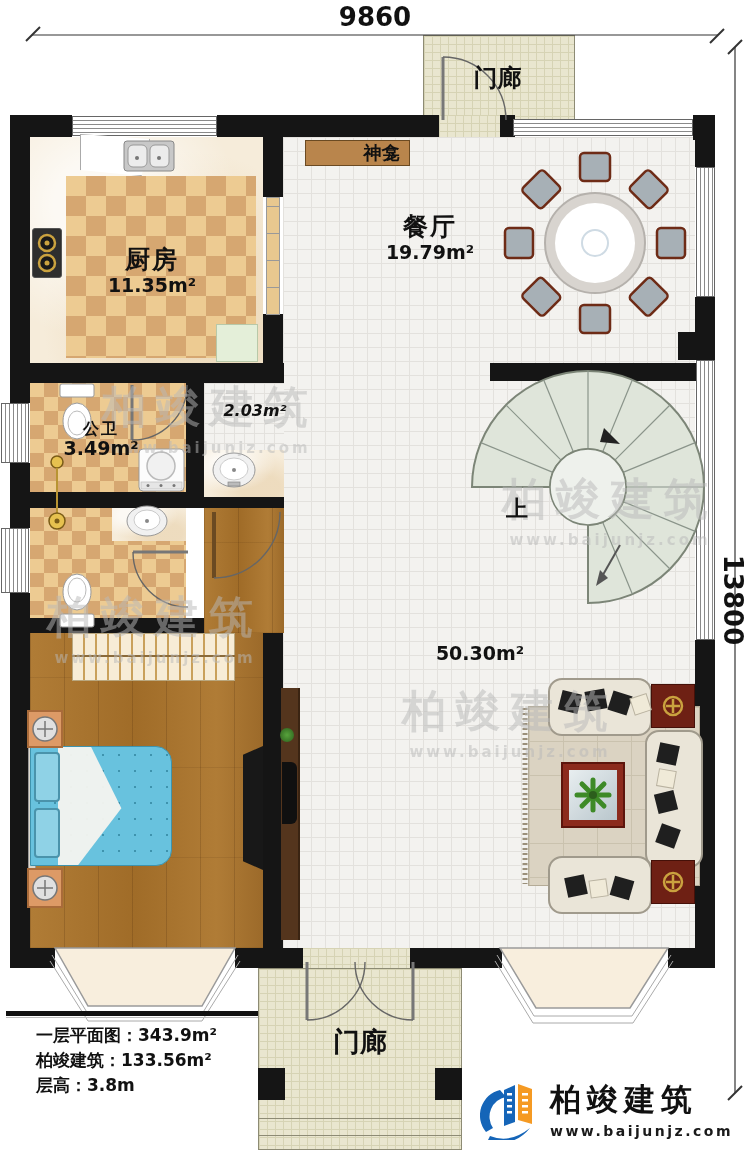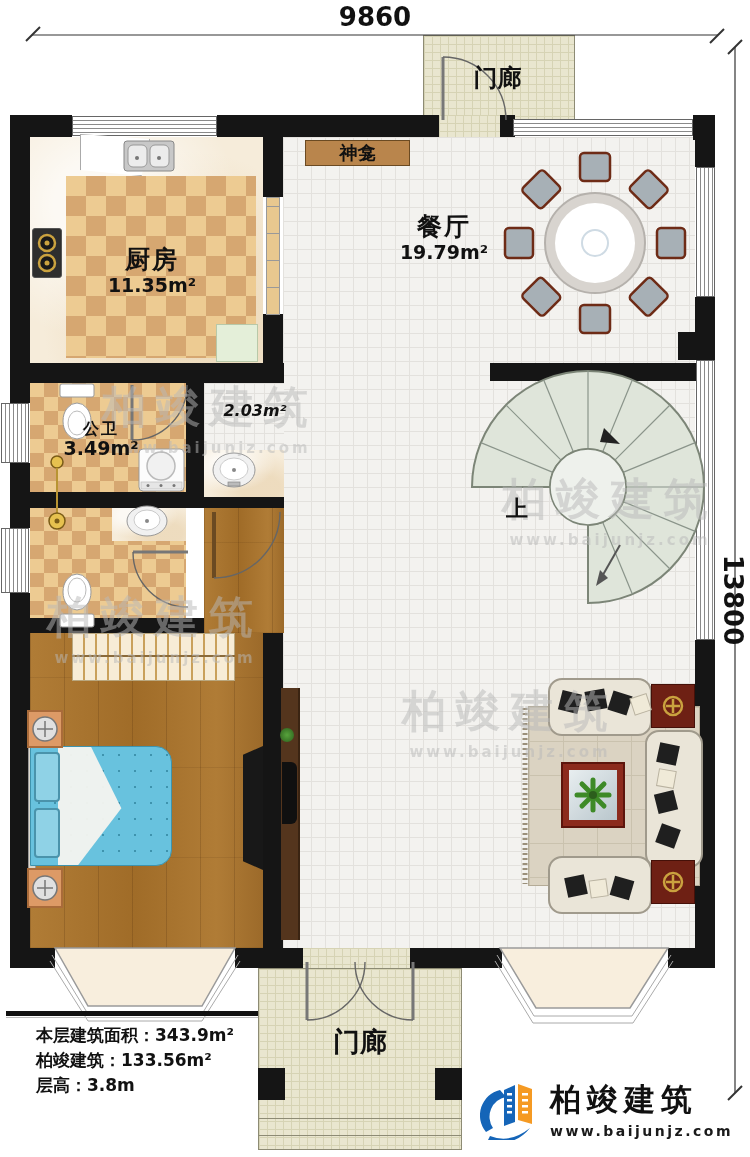--- a/index.html
+++ b/index.html
@@ -356,35 +356,36 @@
   </div>
   <div class="wm" style="left:15px;top:588px;width:280px;">
     <span class="wm-main">柏竣建筑</span>
     <span class="wm-sub">www.baijunjz.com</span>
   </div>
 
   <div class="room-label" style="left:92px;top:246px;width:120px;">
     <span class="rname">厨房</span>
     <span class="rarea">11.35m²</span>
   </div>
-  <div class="room-label" style="left:305px;top:143px;width:105px;font-size:18px;font-weight:bold;z-index:8;">
+  <div class="room-label" style="left:305px;top:143px;width:105px;font-size:18px;font-weight:bold;z-index:8;padding-left:24px;">
     <span>神龛</span>
   </div>
-  <div class="room-label" style="left:355px;top:213px;width:178px;">
+  <div class="room-label" style="left:355px;top:213px;width:150px;">
     <span class="rname">餐厅</span>
     <span class="rarea">19.79m²</span>
   </div>
   <div class="room-label small-label" style="left:200px;top:402px;width:110px;text-align:center;">
     <span>2.03m²</span>
   </div>
   <div class="room-label" style="left:45px;top:420px;width:112px;">
     <span class="rname" style="font-size:16px;">公卫</span>
     <span class="rarea">3.49m²</span>
   </div>
   <div class="room-label" style="left:400px;top:643px;width:160px;">
+    <span class="rarea">50.30m²</span>
   </div>
   <div class="room-label" style="left:500px;top:496px;width:34px;font-size:22px;font-weight:bold;">
     <span>上</span>
   </div>
   <div class="porch-label" style="left:445px;top:62px;width:105px;font-size:24px;">
     <span>门廊</span>
   </div>
   <div class="porch-label" style="left:305px;top:1024px;width:110px;font-size:27px;">
     <span>门廊</span>
   </div>
@@ -392,21 +393,21 @@
   <div class="dim" style="left:315px;top:2px;width:120px;">
     <span>9860</span>
   </div>
   <div class="dim" style="left:673px;top:585px;width:120px;transform:rotate(90deg);">
     <span>13800</span>
   </div>
 
   <div id="titleblock">
     <div id="tb-rule"></div>
     <div id="tb-rule2"></div>
-    <div class="tb-line">本层建筑面积：343.9m²</div>
+    <div class="tb-line">一层平面图：343.9m²</div>
     <div class="tb-line">柏竣建筑：133.56m²</div>
     <div class="tb-line">层高：3.8m</div>
   </div>
 
   <div id="logo">
     <svg width="60" height="62" viewBox="0 0 60 62">
       <path d="M6,54 A26,26 0 0 1 20,12 L26,19 A20,20 0 0 0 13,50 Z" fill="#1565b8"></path>
       <path d="M10,58 Q30,66 50,50 Q34,70 8,62 Z" fill="#1565b8"></path>
       <polygon points="24,12 35,7 35,44 24,48" fill="#1565b8"></polygon>
       <polygon points="38,6 52,11 52,46 38,42" fill="#f59a23"></polygon>

